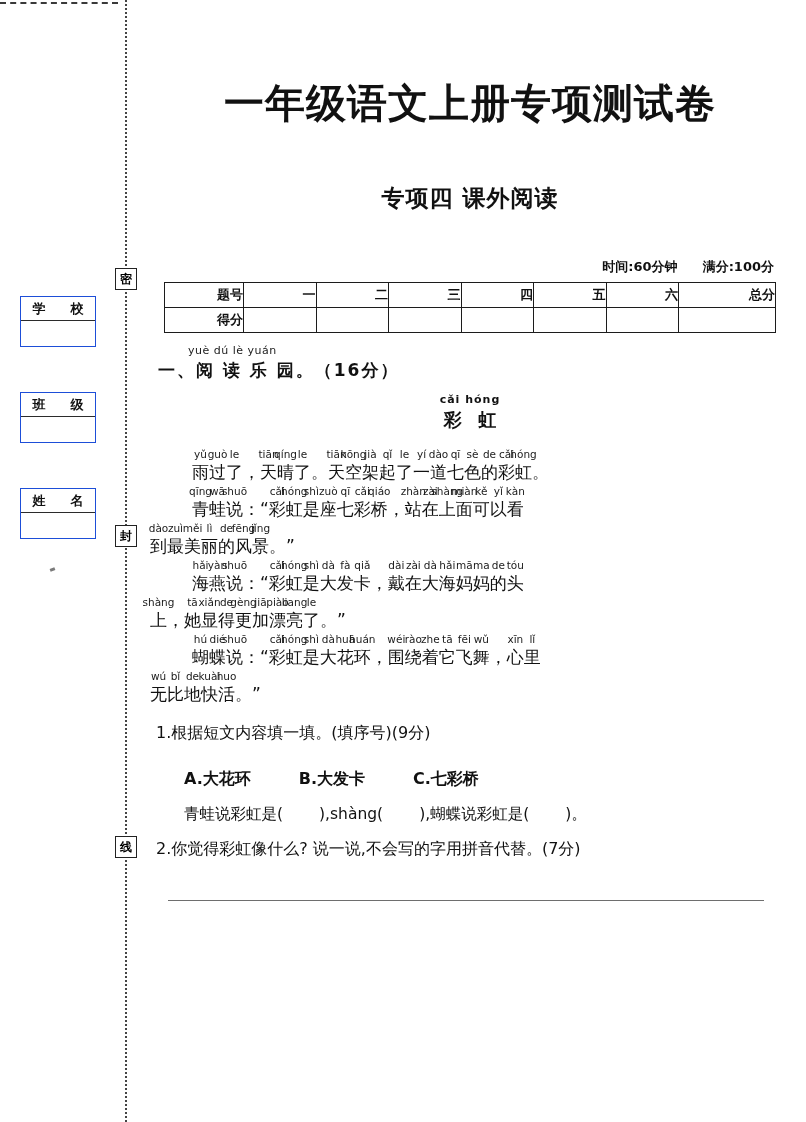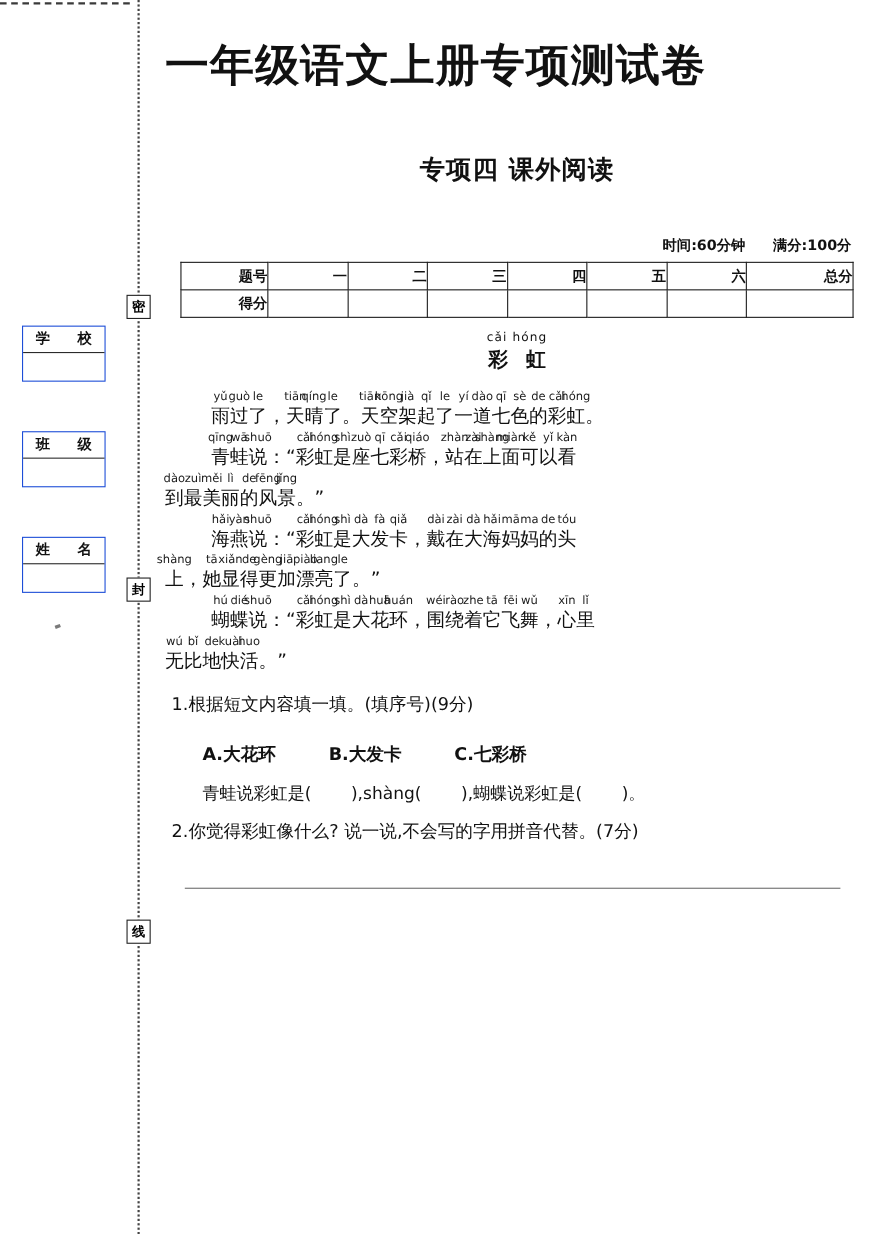--- a/index.html
+++ b/index.html
@@ -95,22 +95,22 @@
   #content {
     position: absolute;
     left: 150px;
     top: 0;
     width: 640px;
     height: 1122px;
   }
 
   .paper-title {
     margin: 0;
-    padding-top: 32px;
-    text-align: left;
+    padding-top: 76px;
+    text-align: center;
     font-size: 40px;
     font-weight: bold;
     letter-spacing: 1px;
     font-family: "DejaVu Sans", sans-serif;
     white-space: nowrap;
   }
   .paper-subtitle {
     margin: 0;
     padding-top: 52px;
     text-align: center;
@@ -183,21 +183,21 @@
     letter-spacing: 5px;
     text-indent: 5px;
   }
   .art-title .py-over {
     position: absolute;
     top: -15px;
     left: 0;
     right: 0;
     text-align: center;
     font-size: 11px;
-    font-weight: normal;
+    font-weight: bold;
     letter-spacing: 1px;
     text-indent: 0;
     font-family: "DejaVu Sans", sans-serif;
   }
 
   .art-body { margin-top: 18px; }
 
   .ruby-line {
     position: relative;
     height: 37px;
@@ -323,20 +323,24 @@
           <td></td>
           <td></td>
           <td></td>
           <td></td>
           <td></td>
           <td class="total"></td>
         </tr>
       </tbody>
     </table>
 
+    <div class="ex-head">
+      <span class="py-over">yuè dú  lè  yuán</span>
+      <span>一、</span><span>阅 读 乐 园</span><span>。</span><span>（16分）</span>
+    </div>
 
     <div class="art-title">
       <span class="py-over">cǎi hóng</span>
       <span>彩 虹</span>
     </div>
 
     <div class="art-body" id="article-body">
         <div class="ruby-line indent"><span class="ru"><span class="py">yǔ</span><span class="hz">雨</span></span><span class="ru"><span class="py">guò</span><span class="hz">过</span></span><span class="ru"><span class="py">le</span><span class="hz">了</span></span><span class="ru"><span class="py"></span><span class="hz">，</span></span><span class="ru"><span class="py">tiān</span><span class="hz">天</span></span><span class="ru"><span class="py">qíng</span><span class="hz">晴</span></span><span class="ru"><span class="py">le</span><span class="hz">了</span></span><span class="ru"><span class="py"></span><span class="hz">。</span></span><span class="ru"><span class="py">tiān</span><span class="hz">天</span></span><span class="ru"><span class="py">kōng</span><span class="hz">空</span></span><span class="ru"><span class="py">jià</span><span class="hz">架</span></span><span class="ru"><span class="py">qǐ</span><span class="hz">起</span></span><span class="ru"><span class="py">le</span><span class="hz">了</span></span><span class="ru"><span class="py">yí</span><span class="hz">一</span></span><span class="ru"><span class="py">dào</span><span class="hz">道</span></span><span class="ru"><span class="py">qī</span><span class="hz">七</span></span><span class="ru"><span class="py">sè</span><span class="hz">色</span></span><span class="ru"><span class="py">de</span><span class="hz">的</span></span><span class="ru"><span class="py">cǎi</span><span class="hz">彩</span></span><span class="ru"><span class="py">hóng</span><span class="hz">虹</span></span><span class="ru"><span class="py"></span><span class="hz">。</span></span></div>
         <div class="ruby-line indent"><span class="ru"><span class="py">qīng</span><span class="hz">青</span></span><span class="ru"><span class="py">wā</span><span class="hz">蛙</span></span><span class="ru"><span class="py">shuō</span><span class="hz">说</span></span><span class="ru"><span class="py"></span><span class="hz">：</span></span><span class="ru"><span class="py"></span><span class="hz">“</span></span><span class="ru"><span class="py">cǎi</span><span class="hz">彩</span></span><span class="ru"><span class="py">hóng</span><span class="hz">虹</span></span><span class="ru"><span class="py">shì</span><span class="hz">是</span></span><span class="ru"><span class="py">zuò</span><span class="hz">座</span></span><span class="ru"><span class="py">qī</span><span class="hz">七</span></span><span class="ru"><span class="py">cǎi</span><span class="hz">彩</span></span><span class="ru"><span class="py">qiáo</span><span class="hz">桥</span></span><span class="ru"><span class="py"></span><span class="hz">，</span></span><span class="ru"><span class="py">zhàn</span><span class="hz">站</span></span><span class="ru"><span class="py">zài</span><span class="hz">在</span></span><span class="ru"><span class="py">shàng</span><span class="hz">上</span></span><span class="ru"><span class="py">miàn</span><span class="hz">面</span></span><span class="ru"><span class="py">kě</span><span class="hz">可</span></span><span class="ru"><span class="py">yǐ</span><span class="hz">以</span></span><span class="ru"><span class="py">kàn</span><span class="hz">看</span></span></div>
         <div class="ruby-line"><span class="ru"><span class="py">dào</span><span class="hz">到</span></span><span class="ru"><span class="py">zuì</span><span class="hz">最</span></span><span class="ru"><span class="py">měi</span><span class="hz">美</span></span><span class="ru"><span class="py">lì</span><span class="hz">丽</span></span><span class="ru"><span class="py">de</span><span class="hz">的</span></span><span class="ru"><span class="py">fēng</span><span class="hz">风</span></span><span class="ru"><span class="py">jǐng</span><span class="hz">景</span></span><span class="ru"><span class="py"></span><span class="hz">。</span></span><span class="ru"><span class="py"></span><span class="hz">”</span></span></div>

